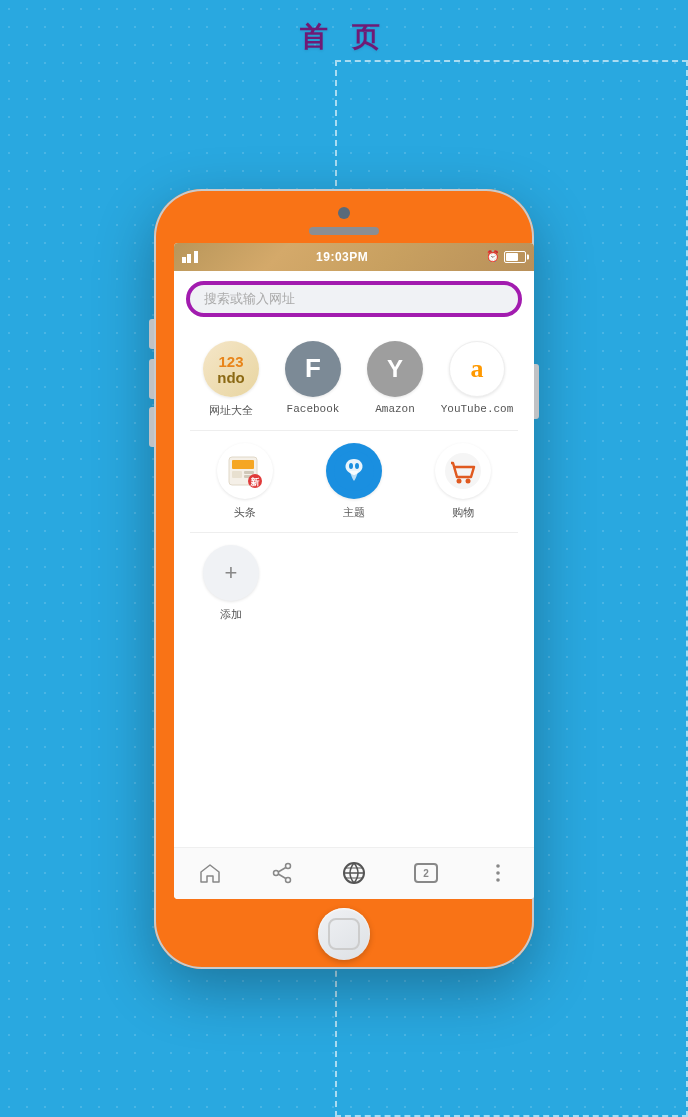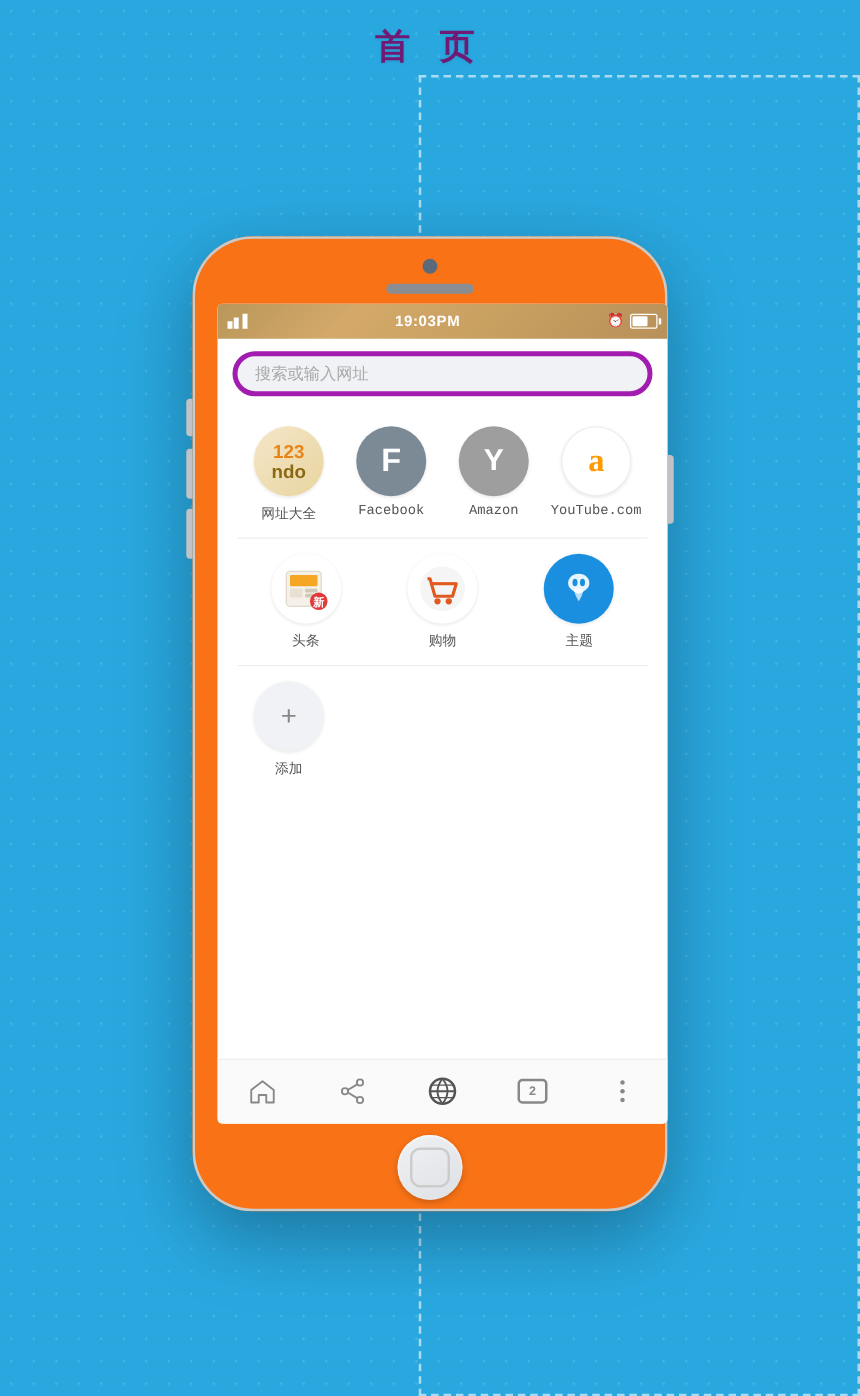--- a/index.html
+++ b/index.html
@@ -492,45 +492,45 @@
               <rect x="19" y="20" width="10" height="3" rx="1" fill="#d0c8b8"></rect>
               <rect x="19" y="24" width="7" height="3" rx="1" fill="#d0c8b8"></rect>
               <circle cx="30" cy="30" r="7" fill="#e03a3a"></circle>
               <text x="30" y="34" text-anchor="middle" font-size="9" fill="#fff" font-weight="bold">新</text>
             </svg>
           </div>
           <span class="shortcut-label">头条</span>
         </div>
 
         <div class="shortcut-item">
+          <div class="shortcut-icon icon-theme">
+            <svg width="40" height="40" viewBox="0 0 40 40">
+              <circle cx="20" cy="20" r="20" fill="#1a8fe0"></circle>
+
+              <path d="M20 8 C26 8 30 13 28 18 C26 22 20 24 20 24 C20 24 14 22 12 18 C10 13 14 8 20 8 Z" fill="#fff" opacity="0.9"></path>
+              <path d="M16 20 C17 26 20 30 20 30 C20 30 23 26 24 20" fill="#fff" opacity="0.7"></path>
+              <ellipse cx="17" cy="15" rx="2" ry="3" fill="#1a8fe0"></ellipse>
+              <ellipse cx="23" cy="15" rx="2" ry="3" fill="#1a8fe0"></ellipse>
+            </svg>
+          </div>
+          <span class="shortcut-label">主题</span>
+        </div>
+
+        <div class="shortcut-item">
           <div class="shortcut-icon icon-shopping">
             <svg width="40" height="40" viewBox="0 0 40 40">
 
               <rect x="2" y="2" width="36" height="36" rx="18" fill="#f5f5f5"></rect>
               <path d="M8 12 L10 12 L14 26 L28 26 L31 16 L12 16" stroke="#e05a20" stroke-width="2.5" fill="none" stroke-linejoin="round"></path>
               <circle cx="16" cy="30" r="2.5" fill="#e05a20"></circle>
               <circle cx="25" cy="30" r="2.5" fill="#e05a20"></circle>
               <path d="M12 16 L31 16" stroke="#e05a20" stroke-width="2" fill="none"></path>
             </svg>
           </div>
           <span class="shortcut-label">购物</span>
-        </div>
-
-        <div class="shortcut-item">
-          <div class="shortcut-icon icon-theme">
-            <svg width="40" height="40" viewBox="0 0 40 40">
-              <circle cx="20" cy="20" r="20" fill="#1a8fe0"></circle>
-
-              <path d="M20 8 C26 8 30 13 28 18 C26 22 20 24 20 24 C20 24 14 22 12 18 C10 13 14 8 20 8 Z" fill="#fff" opacity="0.9"></path>
-              <path d="M16 20 C17 26 20 30 20 30 C20 30 23 26 24 20" fill="#fff" opacity="0.7"></path>
-              <ellipse cx="17" cy="15" rx="2" ry="3" fill="#1a8fe0"></ellipse>
-              <ellipse cx="23" cy="15" rx="2" ry="3" fill="#1a8fe0"></ellipse>
-            </svg>
-          </div>
-          <span class="shortcut-label">主题</span>
         </div>
 
       </div>
 
       <div class="divider"></div>
 
       <div class="shortcuts-row" style="justify-content: flex-start; padding-left: 22px;">
 
         <div class="shortcut-item">
           <div class="shortcut-icon icon-add">+</div>

